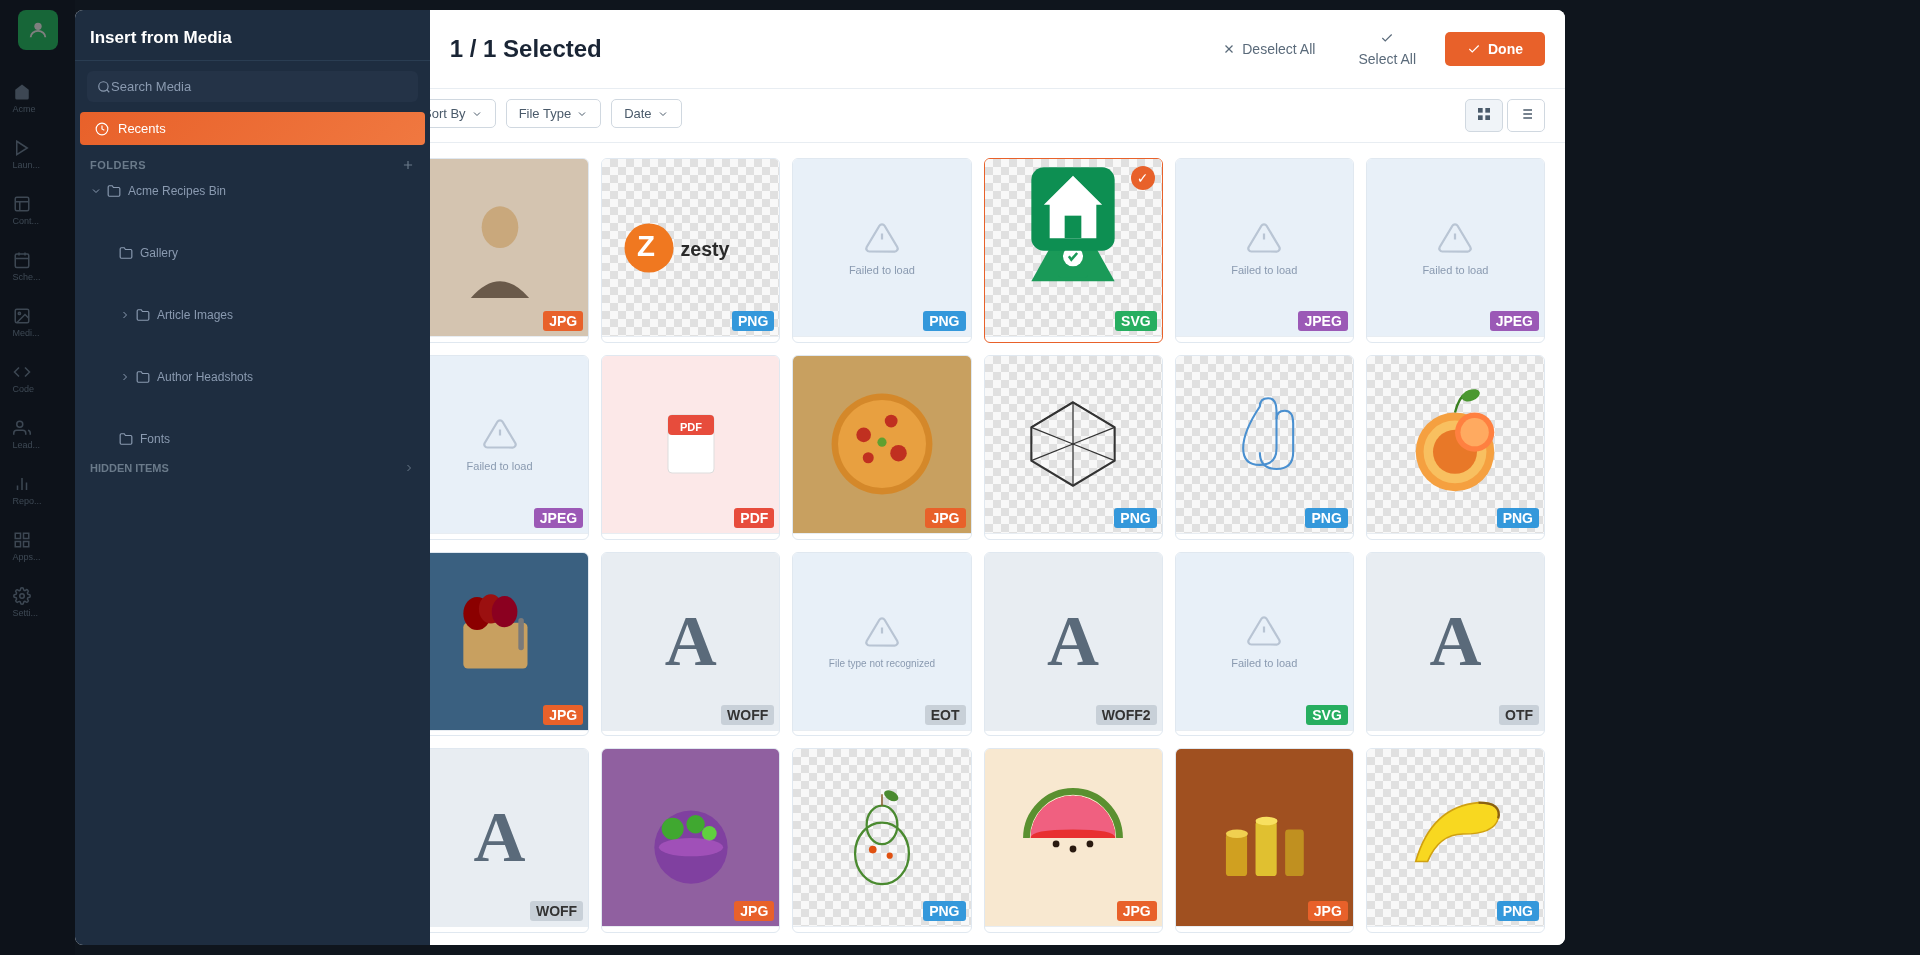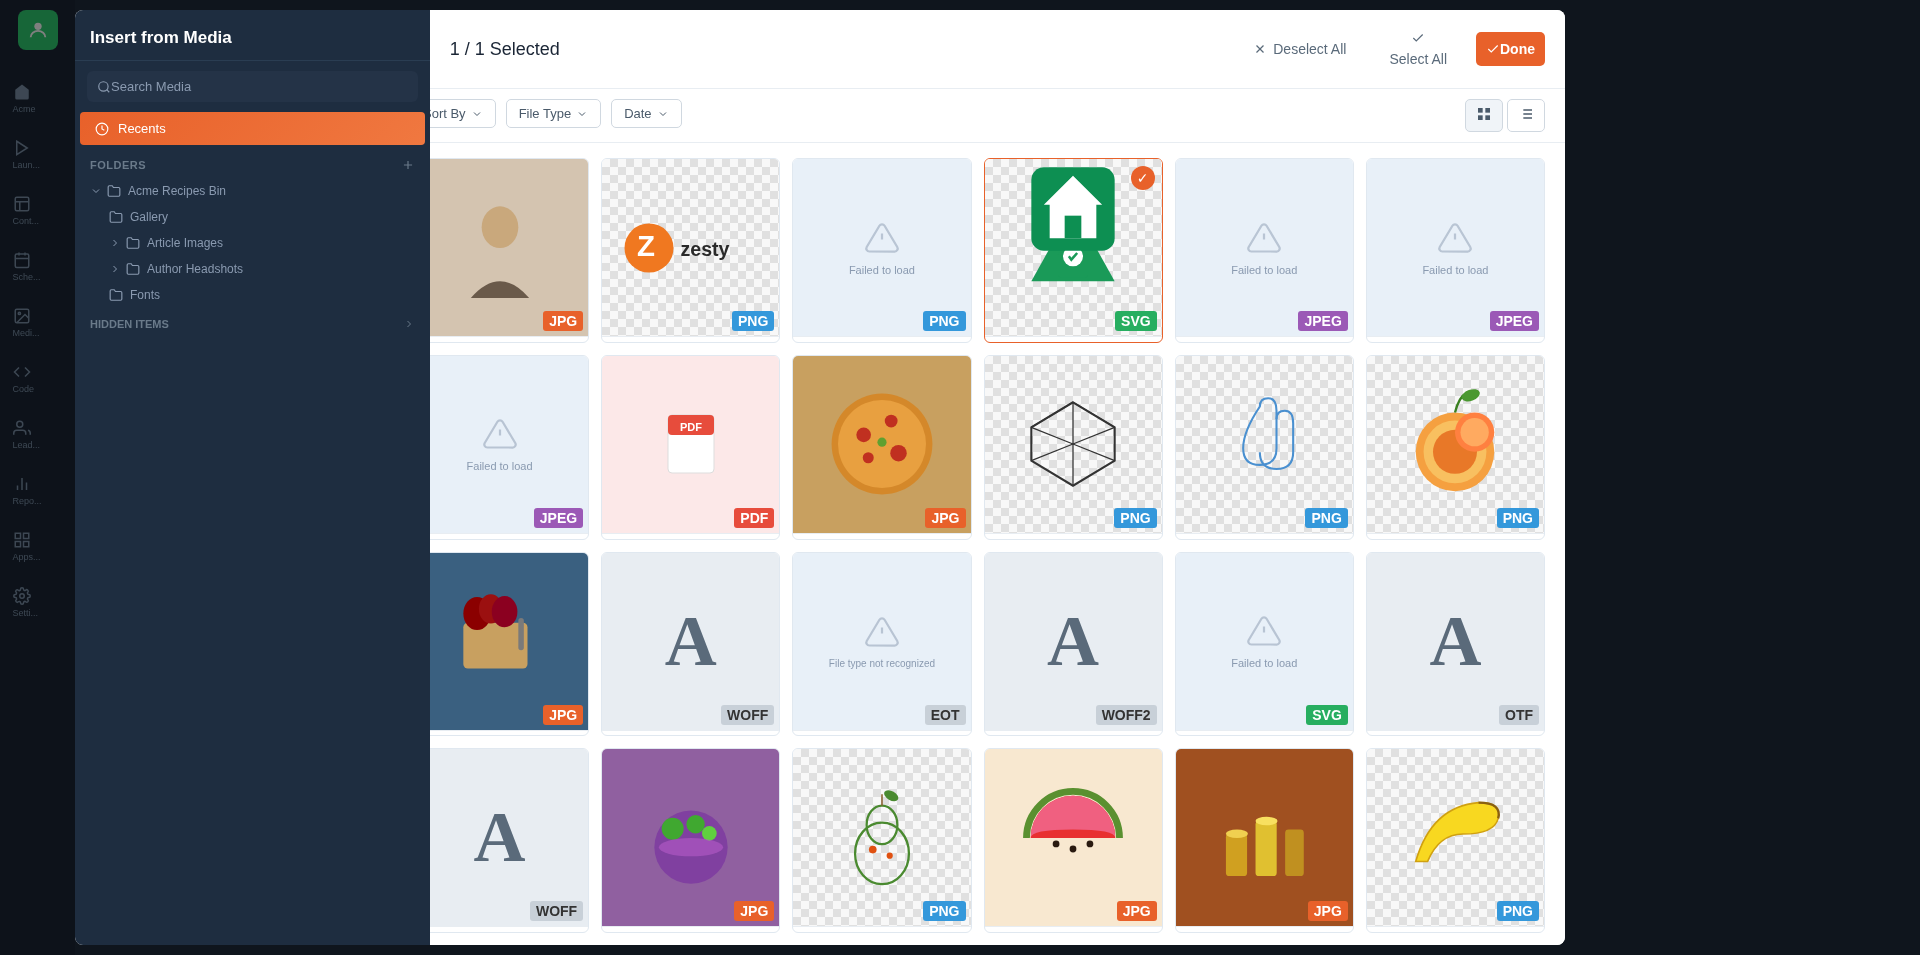--- a/index.html
+++ b/index.html
@@ -119,21 +119,22 @@
       justify-content: space-between;
     }
     .modal-folder {
       display: flex; align-items: center;
       padding: 6px 15px;
       cursor: pointer;
       font-size: 12px;
       color: #8a9ab0;
     }
     .modal-folder-sub {
-      padding-left: 34px;
+      padding-left: 44px;
+      margin-top: 36px;
     }
 
     
     .modal-right {
       position: absolute;
       left: 315px; top: 0;
       right: 0;
       height: 935px;
       background: white;
     }
@@ -143,22 +144,22 @@
       display: flex;
       align-items: center;
       justify-content: space-between;
       padding: 14px 20px;
       border-bottom: 1px solid #e8edf2;
     }
     .modal-header-left {
       display: flex; align-items: center; gap: 12px;
     }
     .modal-header-title {
-      font-size: 18px;
-      font-weight: 400;
+      font-size: 24px;
+      font-weight: 700;
       color: #1a2535;
     }
     .modal-header-right {
       display: flex; align-items: center; gap: 15px;
     }
     .btn-deselect {
       display: flex; align-items: center; gap: 6px;
       color: #5a6a7a;
       font-size: 14px;
       cursor: pointer;
@@ -174,25 +175,25 @@
       padding: 7px 14px;
       border: none;
       background: none;
       flex-direction: column;
     }
     .btn-done {
       background: #e8612a;
       color: white;
       border: none;
       border-radius: 5px;
-      padding: 9px 10px;
+      padding: 9px 22px;
       font-size: 14px;
       font-weight: 600;
       cursor: pointer;
-      display: flex; align-items: center; 
+      display: flex; align-items: center; gap: 7px;
     }
     .close-btn {
       color: #5a6a7a;
       cursor: pointer;
       font-size: 20px;
       background: none;
       border: none;
       padding: 4px 8px;
     }
 

